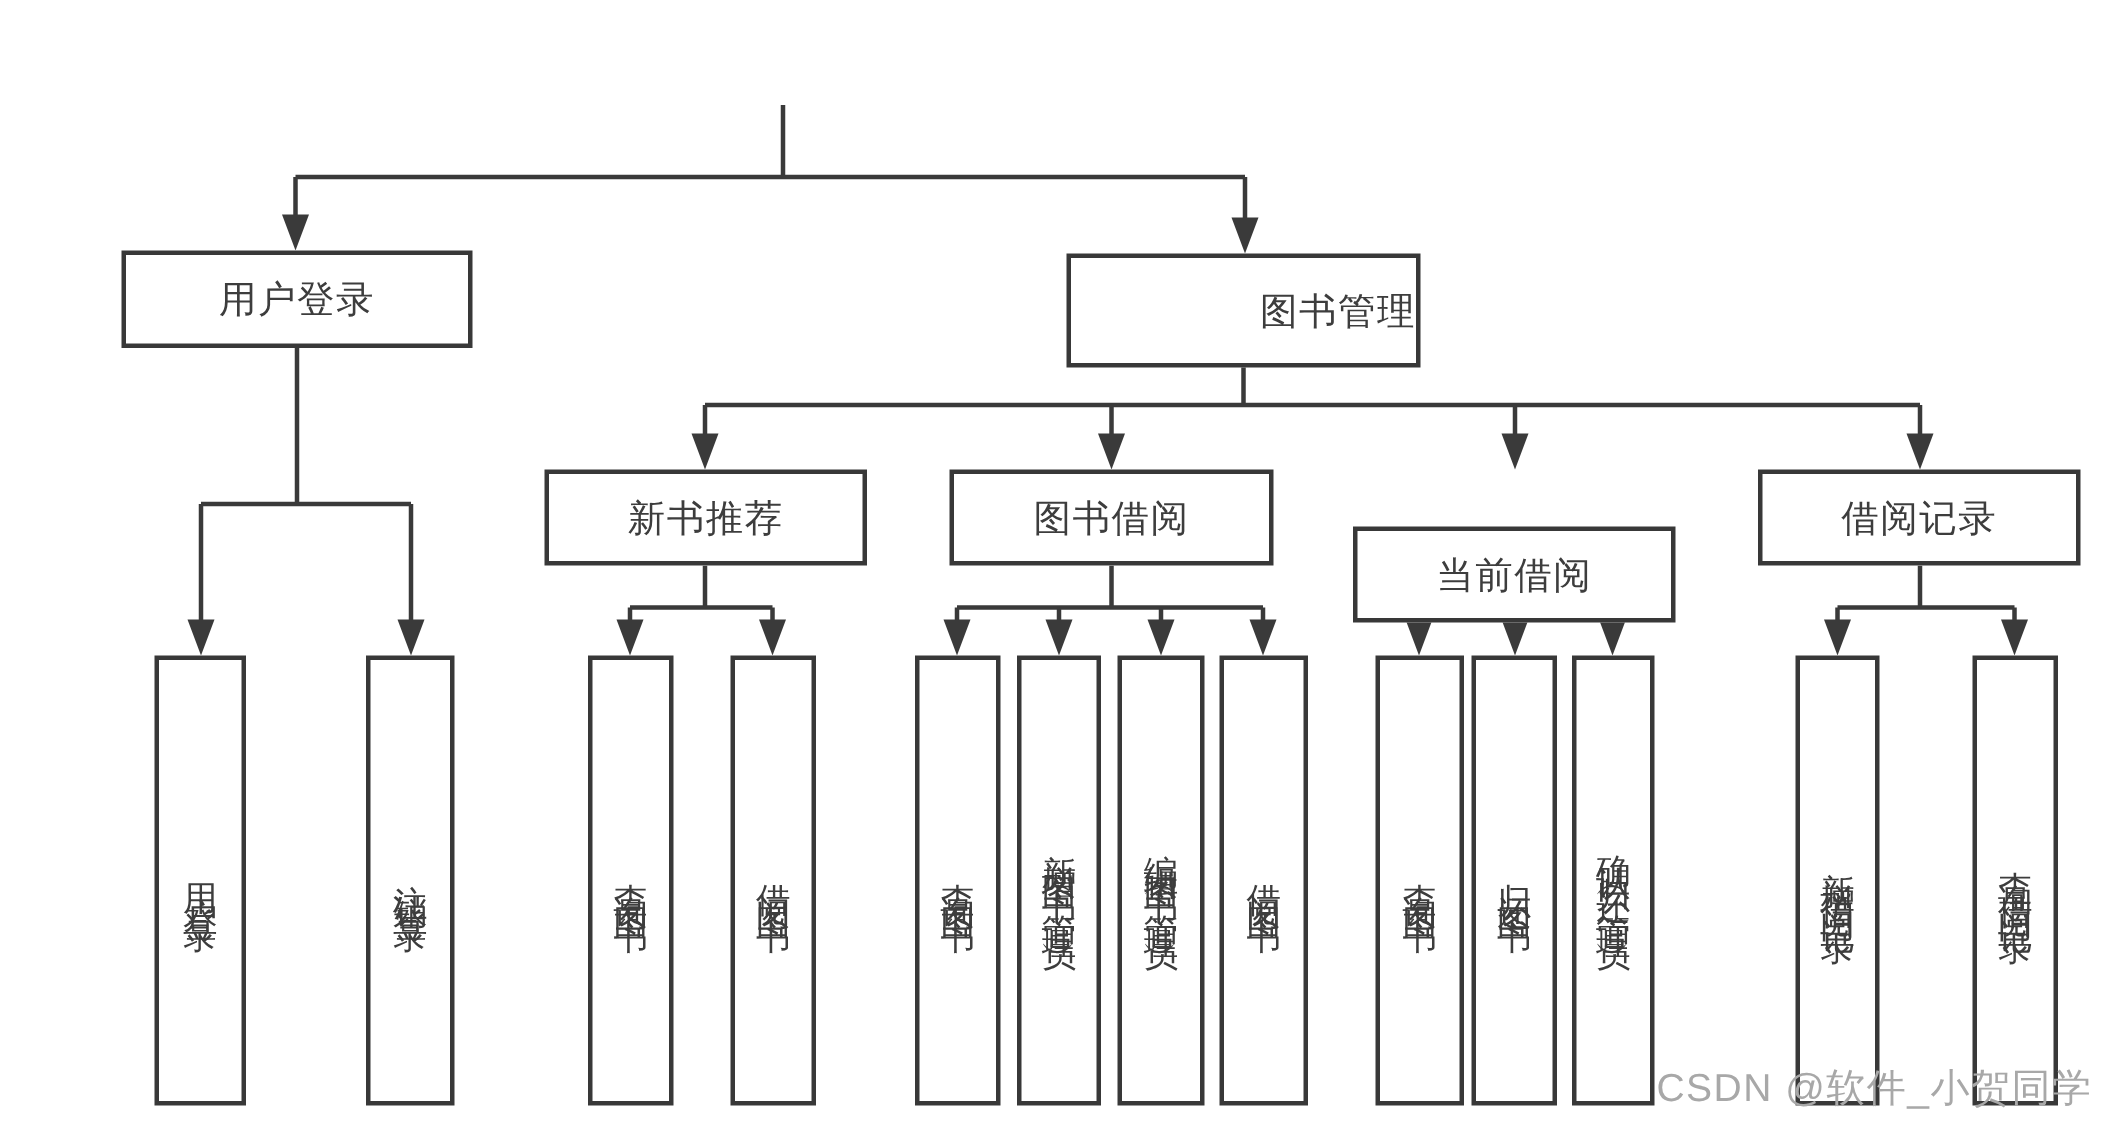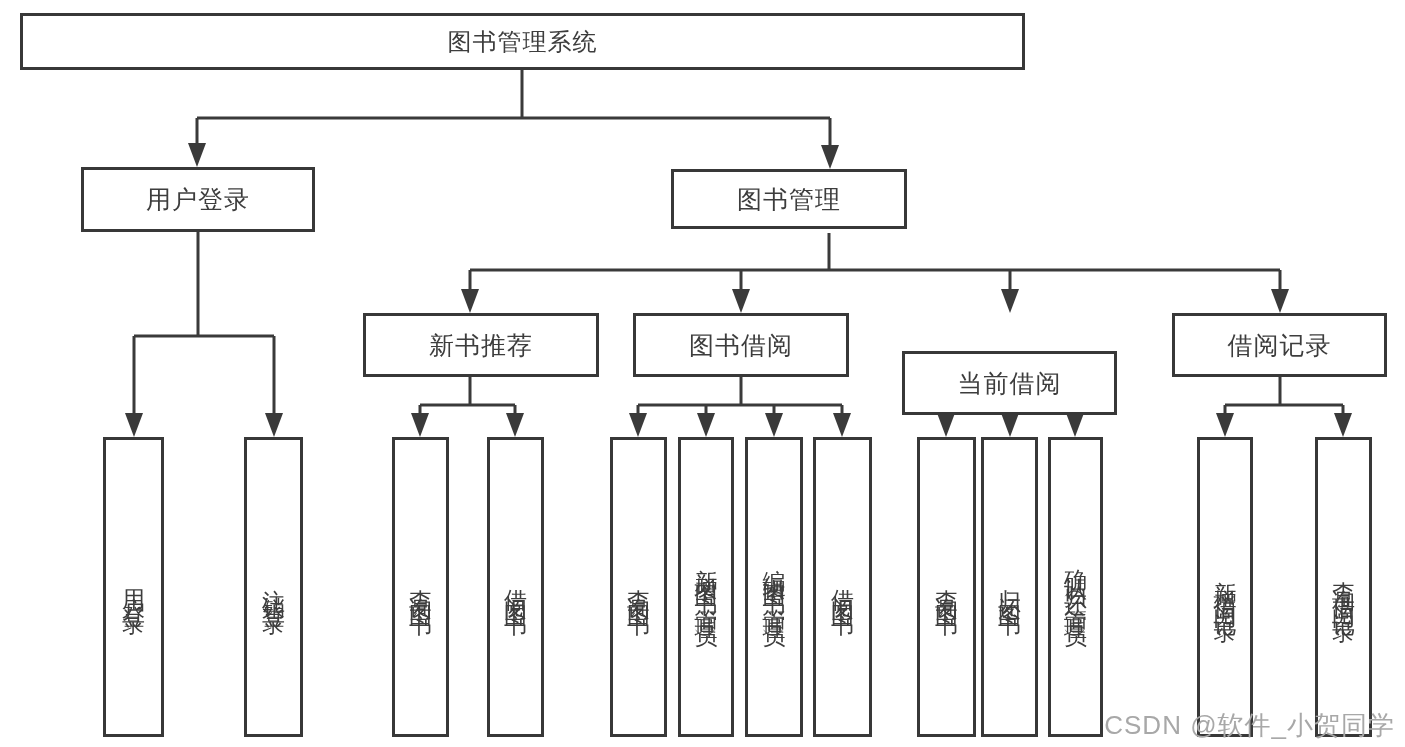--- a/index.html
+++ b/index.html
@@ -113,32 +113,29 @@
       <polygon points="765,413 783,413 774,437"></polygon>
       <polygon points="833,413 851,413 842,437"></polygon>
       <polygon points="937,413 955,413 946,437"></polygon>
       <polygon points="1001,413 1019,413 1010,437"></polygon>
       <polygon points="1066,413 1084,413 1075,437"></polygon>
       <polygon points="1216,413 1234,413 1225,437"></polygon>
       <polygon points="1334,413 1352,413 1343,437"></polygon>
     </g>
   </svg>
 
-  <div class="hnode root" style="left:20px; top:13px; width:1005px; height:57px;">
-    <span>图书管理系统</span>
-  </div>
 
   <div class="hnode" style="left:81px; top:167px; width:234px; height:65px;">
     <span>用户登录</span>
   </div>
-  <div class="hnode" style="left:671px; top:169px; width:236px; height:60px;">
+  <div class="hnode" style="left:711px; top:169px; width:236px; height:76px;justify-content:flex-end;">
     <span>图书管理</span>
   </div>
 
-  <div class="hnode" style="left:363px; top:313px; width:236px; height:64px;">
+  <div class="hnode" style="left:363px; top:313px; width:215px; height:64px;">
     <span>新书推荐</span>
   </div>
   <div class="hnode" style="left:633px; top:313px; width:216px; height:64px;">
     <span>图书借阅</span>
   </div>
   <div class="hnode" style="left:902px; top:313px; width:215px; height:64px;margin-top:38px;">
     <span>当前借阅</span>
   </div>
   <div class="hnode" style="left:1172px; top:313px; width:215px; height:64px;">
     <span>借阅记录</span>

